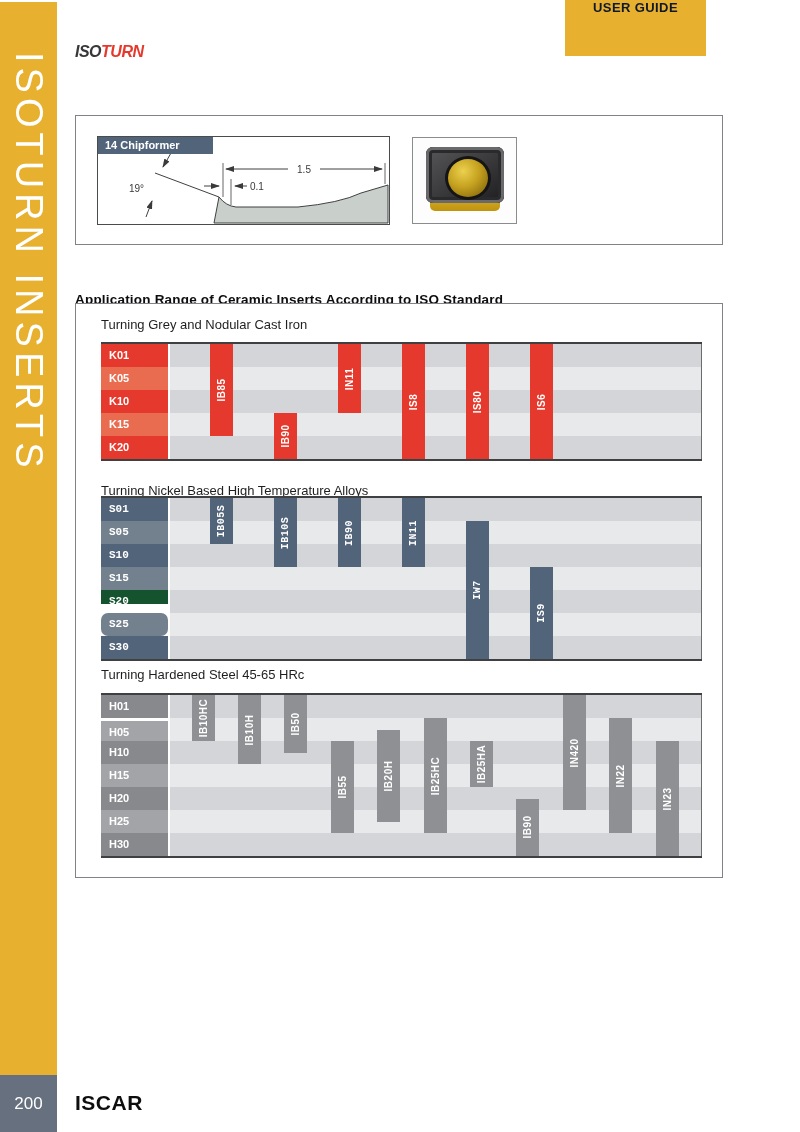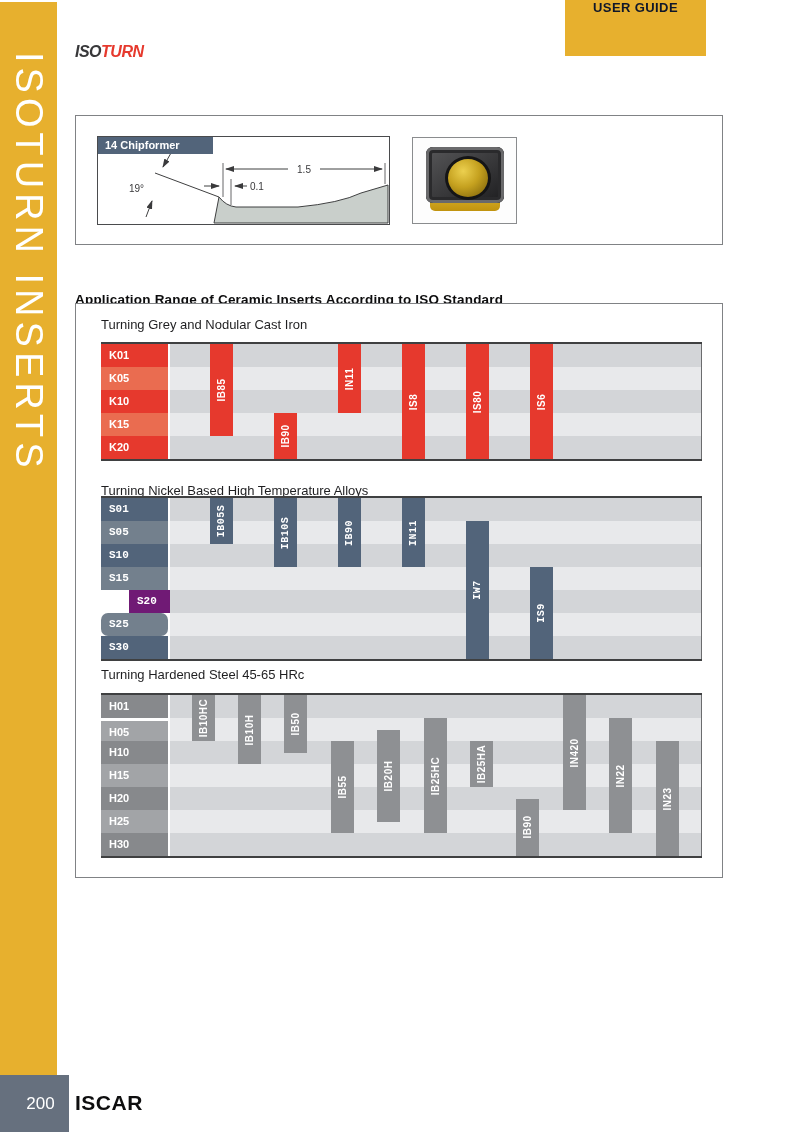--- a/index.html
+++ b/index.html
@@ -7,21 +7,21 @@
         font-family:"Liberation Sans","DejaVu Sans",sans-serif;}
 
   
   .sidebar{position:absolute;left:0;top:2px;width:57px;height:1073px;background:var(--brand_yellow);}
   .sidebar-text{position:absolute;top:50px;left:50%;transform:translateX(-50%);
     writing-mode:vertical-rl;text-orientation:mixed;white-space:nowrap;
     color:#fff;font-size:38px;font-weight:400;letter-spacing:5px;}
 
   
   .pagenum-box{position:absolute;left:0;top:1075px;width:57px;height:57px;background:var(--page_number_bg);
-    color:#fff;font-size:17px;text-align:center;line-height:57px;padding-left:12px;}
+    color:#fff;font-size:17px;text-align:center;line-height:57px;}
 
   
   .logo{position:absolute;left:75px;top:43px;font-size:16px;font-style:italic;font-weight:bold;letter-spacing:-0.5px;}
   .logo-iso{color:#38383a;}
   .logo-turn{color:var(--brand_red);}
 
   
   .userguide{position:absolute;left:565px;top:0;width:141px;height:56px;background:var(--brand_yellow);
     display:flex;align-items:flex-start;justify-content:center;padding-bottom:8px;box-sizing:border-box;
     color:#0f172a;font-weight:bold;font-size:13px;letter-spacing:0.4px;}
@@ -166,21 +166,21 @@
     <div class="chart-title t2">Turning Nickel Based High Temperature Alloys</div>
     <div class="chart c2">
         <div class="row-label" style="top: 0px; height: 23px; line-height: 23px; background: rgb(82, 100, 122);">S01</div>
         <div class="row-stripe" style="top: 0px; height: 23px; background: rgb(211, 213, 216);"></div>
         <div class="row-label" style="top: 23px; height: 23px; line-height: 23px; background: rgb(115, 128, 141);">S05</div>
         <div class="row-stripe" style="top: 23px; height: 23px; background: rgb(232, 233, 235);"></div>
         <div class="row-label" style="top: 46px; height: 23px; line-height: 23px; background: rgb(82, 100, 122);">S10</div>
         <div class="row-stripe" style="top: 46px; height: 23px; background: rgb(211, 213, 216);"></div>
         <div class="row-label" style="top: 69px; height: 23px; line-height: 23px; background: rgb(115, 128, 141);">S15</div>
         <div class="row-stripe" style="top: 69px; height: 23px; background: rgb(232, 233, 235);"></div>
-        <div class="row-label" style="top: 92px; height: 23px; line-height: 23px; background: #701a75; margin-left: 28px;">S20</div>
+        <div class="row-label" style="top: 92px; height: 14px; line-height: 23px; background: #14532d;">S20</div>
         <div class="row-stripe" style="top: 92px; height: 23px; background: rgb(211, 213, 216);"></div>
         <div class="row-label" style="top: 115px; height: 23px; line-height: 23px; background: rgb(115, 128, 141); border-radius: 7px;">S25</div>
         <div class="row-stripe" style="top: 115px; height: 23px; background: rgb(232, 233, 235);"></div>
         <div class="row-label" style="top: 138px; height: 23px; line-height: 23px; background: rgb(82, 100, 122);">S30</div>
         <div class="row-stripe" style="top: 138px; height: 23px; background: rgb(211, 213, 216);"></div>
         <div class="grade-bar" style="left: 108.5px; top: 0px; height: 46px; background: rgb(82, 100, 122);">
           <span>IB05S</span>
         </div>
         <div class="grade-bar" style="left: 172.5px; top: 0px; height: 69px; background: rgb(82, 100, 122);">
           <span>IB10S</span>

